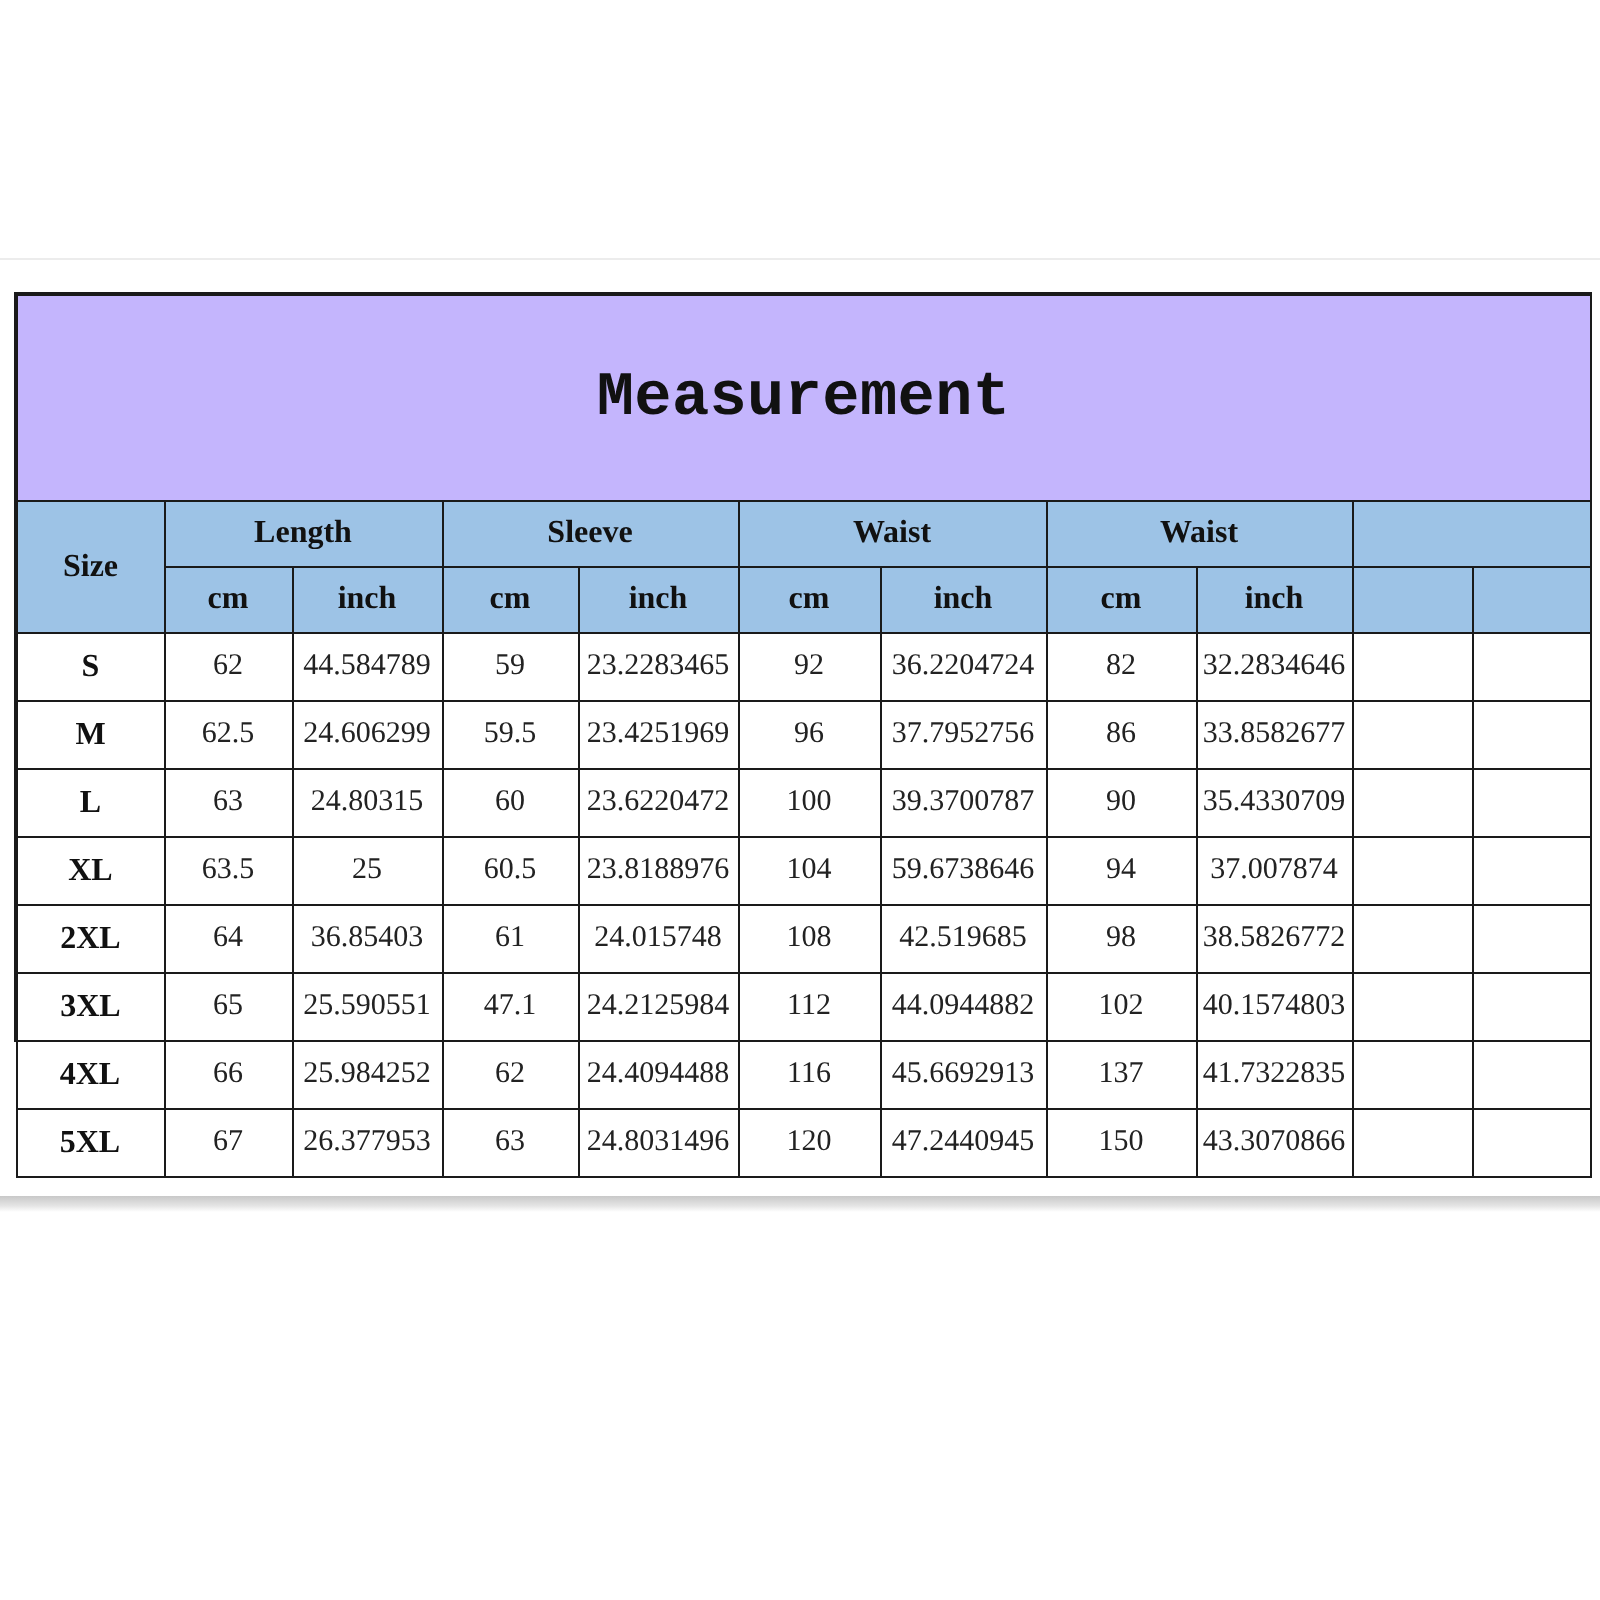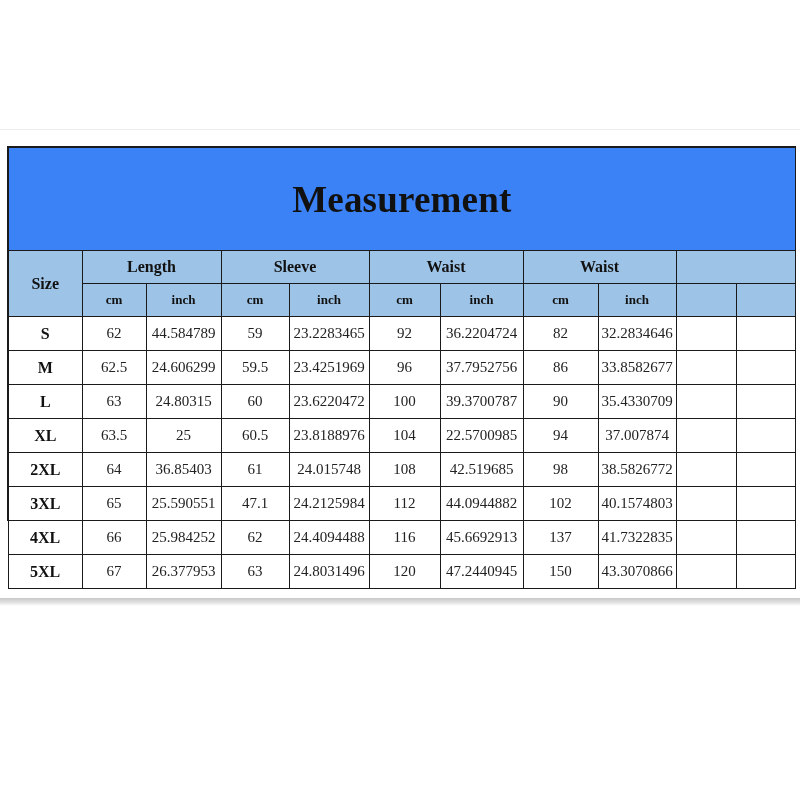--- a/index.html
+++ b/index.html
@@ -51,38 +51,39 @@
       border: 1.5px solid #1a1a1a;
       text-align: center;
       vertical-align: middle;
       padding: 0;
       overflow: hidden;
       white-space: nowrap;
     }
     .title-cell {
       height: 102px;
       font-weight: bold;
-      font-size: 37px;
+      font-size: 31px;
       letter-spacing: 0.2px;
-      background: #3b82f6;
+      background: #c4b5fd;
       border-top-width: 2.5px !important;
       border-left-width: 2.5px !important;
+      font-family: Liberation Mono, monospace;
     }
     .head {
       background: #9dc3e6;
       font-weight: bold;
     }
     .group-row th {
       height: 32px;
       font-size: 16px;
       margin-top: 40px;
     }
     .sub-row th {
       height: 32px;
-      font-size: 13px;
+      font-size: 16px;
     }
     .size-head {
       font-size: 20px;
     }
     .data-row td {
       height: 33px;
       font-size: 15px;
       background: #ffffff;
       color: #222222;
     }
@@ -177,21 +178,21 @@
       <td></td>
       <td></td>
     </tr>
     <tr class="data-row">
       <td class="size-cell left-thick">XL</td>
       <td>63.5</td>
       <td>25</td>
       <td>60.5</td>
       <td>23.8188976</td>
       <td>104</td>
-      <td>22.5700985</td>
+      <td>59.6738646</td>
       <td>94</td>
       <td>37.007874</td>
       <td></td>
       <td></td>
     </tr>
     <tr class="data-row">
       <td class="size-cell left-thick">2XL</td>
       <td>64</td>
       <td>36.85403</td>
       <td>61</td>

